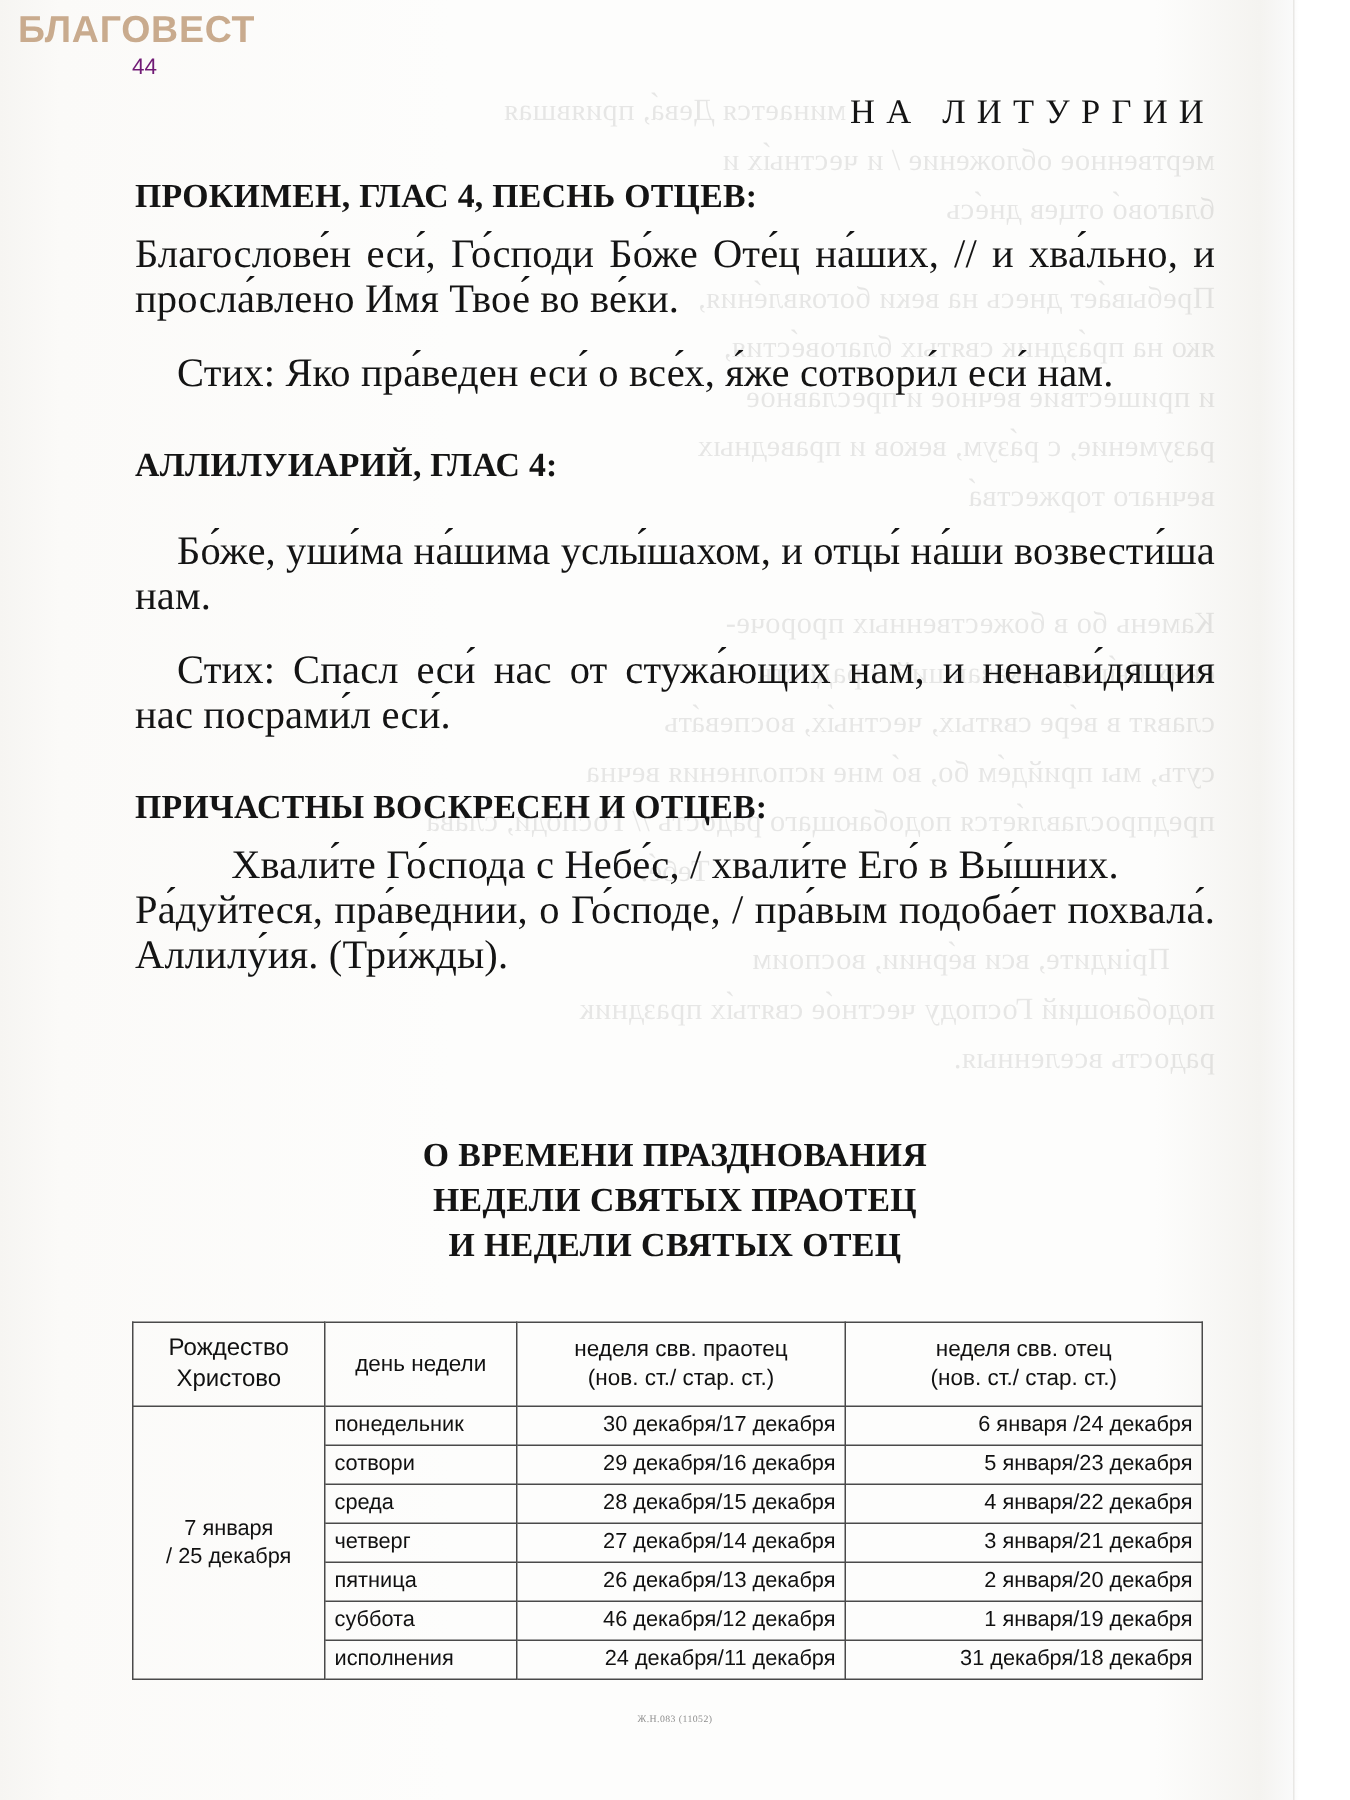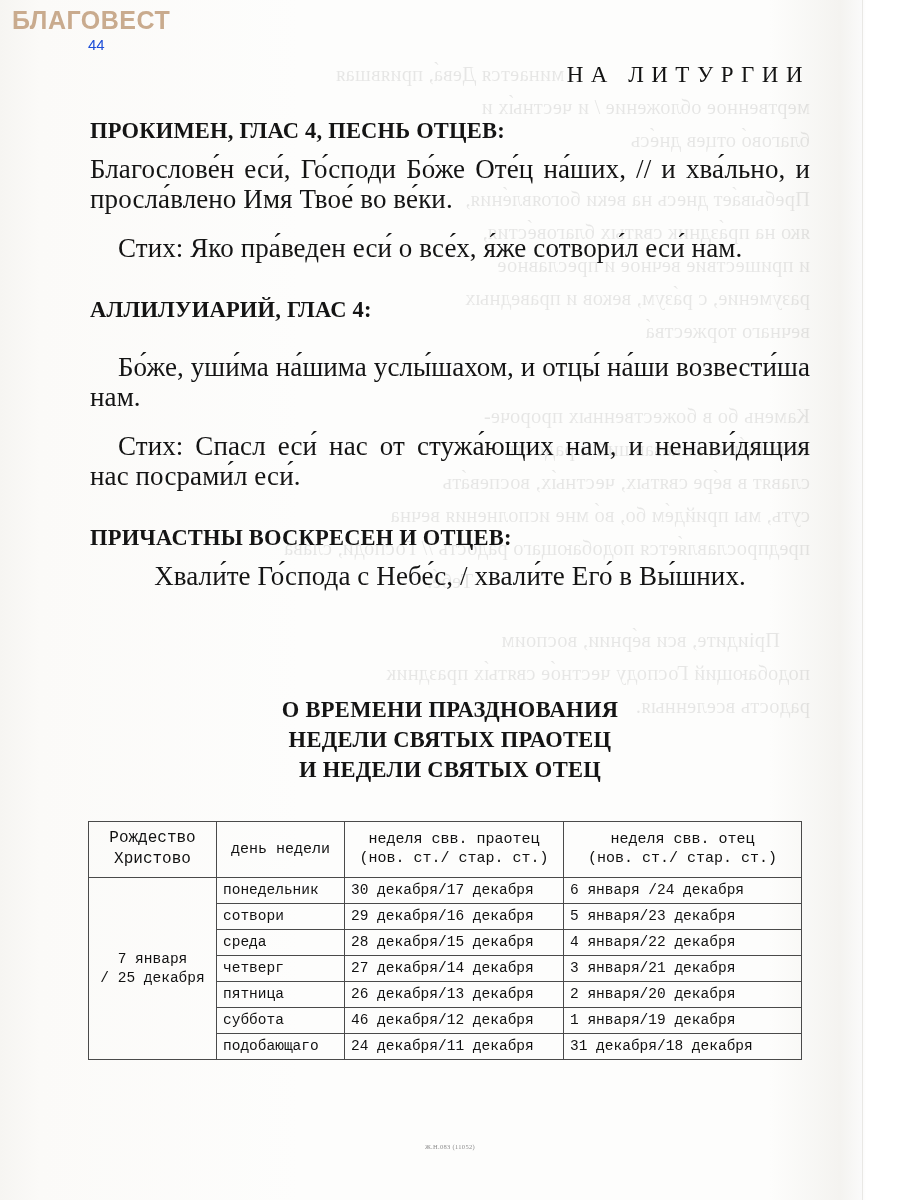--- a/index.html
+++ b/index.html
@@ -78,21 +78,21 @@
     color: #c9ab8e;
     user-select: none;
   }
 
   
   #folio {
     position: absolute;
     left: 88px;
     top: 36px;
     font-size: 15px;
-    color: #1d4ed8;
+    color: #701a75;
     font-family: "Liberation Sans", "DejaVu Sans", sans-serif;
   }
 
   
   #content {
     position: absolute;
     left: 90px;
     top: 62px;
     width: 720px;
     color: #141414;
@@ -142,21 +142,21 @@
     letter-spacing: 0.3px;
   }
 
   
   #tbl-wrap { margin-top: 0; }
   table.cal {
     border-collapse: collapse;
     width: 713px;
     margin-left: -2px;
     table-layout: fixed;
-    font-family: Liberation Mono, monospace;
+    font-family: Liberation Sans, sans-serif;
     padding-left: 27px;
   }
   table.cal td, table.cal th {
     border: 1px solid #4a4a4a;
     padding: 3px 6px;
     font-weight: normal;
     font-size: 14.5px;
     line-height: 19px;
     color: #111;
     vertical-align: middle;
@@ -167,21 +167,21 @@
   table.cal th.c2, table.cal th.c3 { font-size: 15px; }
 
   td.rowhead {
     text-align: center;
     vertical-align: top;
     font-size: 16px;
     line-height: 21px;
     padding-top: 6px;
   }
   td.dayname { text-align: left; padding-left: 9px; font-size: 15px; }
-  td.dates   { text-align: left; font-size: 15px; margin-left: 16px; }
+  td.dates   { text-align: right; font-size: 15px; margin-left: 16px; }
 
   .col0 { width: 128px; }
   .col1 { width: 128px; }
   .col2 { width: 219px; }
   .col3 { width: 238px; }
 
   
   #printcode {
     position: absolute;
     left: 0;
@@ -245,20 +245,21 @@
     <h2 class="sec-head">АЛЛИЛУИАРИЙ, ГЛАС 4:</h2>
     <div class="sp-4"></div>
     <p class="verse ind">Бо́же, уши́ма на́шима услы́шахом, и отцы́ на́ши возвести́ша нам.</p>
     <p class="verse ind">Стих: Спасл еси́ нас от стужа́ющих нам, и ненави́дящия нас посрами́л еси́.</p>
 
     <div class="sp-3"></div>
 
     <h2 class="sec-head">ПРИЧАСТНЫ ВОСКРЕСЕН И ОТЦЕВ:</h2>
     <div class="sp-4"></div>
     <p class="verse center-last">Хвали́те Го́спода с Небе́с, / хвали́те Его́ в Вы́шних.</p>
+    <p class="verse">Ра́дуйтеся, пра́веднии, о Го́споде, / пра́вым подоба́ет похвала́. Аллилу́ия. (Три́жды).</p>
 
     <div class="sp-big"></div>
 
     <h2 class="block-head">
       <span>О ВРЕМЕНИ ПРАЗДНОВАНИЯ</span><br>
       <span>НЕДЕЛИ СВЯТЫХ ПРАОТЕЦ</span><br>
       <span>И НЕДЕЛИ СВЯТЫХ ОТЕЦ</span>
     </h2>
 
     <div class="sp-tbl"></div>
@@ -319,21 +320,21 @@
             <td class="dayname">пятница</td>
             <td class="dates">26 декабря/13 декабря</td>
             <td class="dates">2 января/20 декабря</td>
           </tr>
           <tr>
             <td class="dayname">суббота</td>
             <td class="dates">46 декабря/12 декабря</td>
             <td class="dates">1 января/19 декабря</td>
           </tr>
           <tr>
-            <td class="dayname">подобающаго</td>
+            <td class="dayname">исполнения</td>
             <td class="dates">24 декабря/11 декабря</td>
             <td class="dates">31 декабря/18 декабря</td>
           </tr>
         </tbody>
       </table>
     </div>
 
   </div>
 
   <div id="printcode">Ж.Н.083 (11052)</div>

